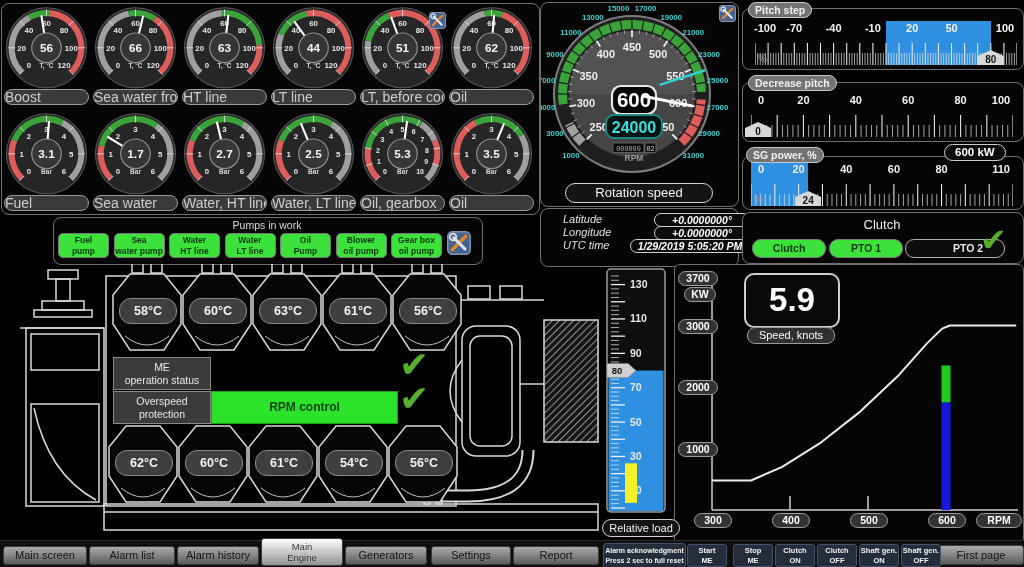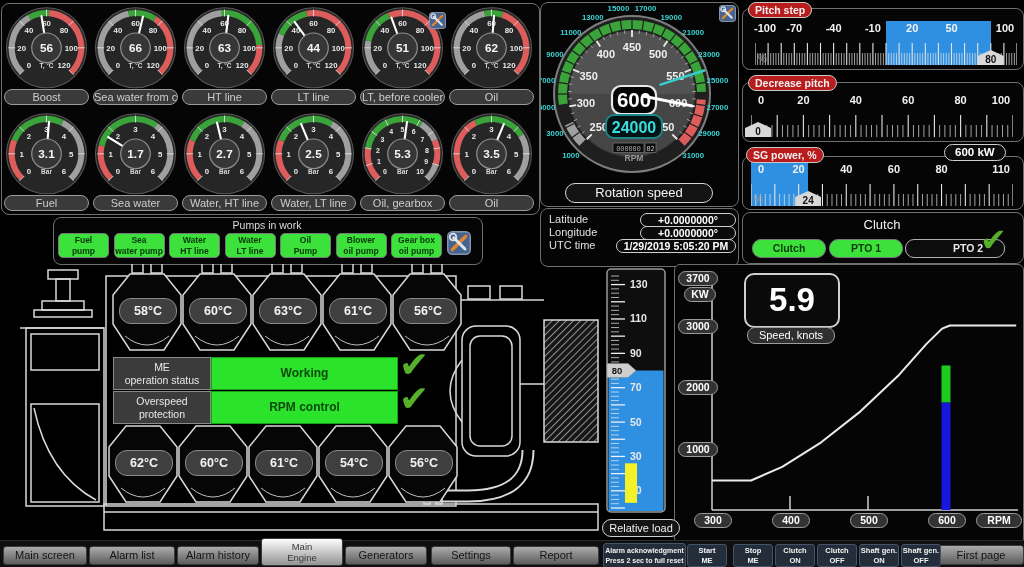--- a/index.html
+++ b/index.html
@@ -2,33 +2,33 @@
 <html><head>
 <meta charset="utf-8">
 <style>
   html,body{margin:0;padding:0;background:#000;}
   body{font-family:"Liberation Sans","DejaVu Sans",sans-serif;}
   #root{position:relative;width:1024px;height:567px;background:#000;overflow:hidden;}
   .groupbox{position:absolute;border:1px solid #6f6f6f;border-radius:8px;background:#050505;}
   .gauge-cell{position:absolute;width:87px;height:101px;}
   .gauge-cell svg{display:block;}
   .gauge-pill{position:absolute;left:1px;right:1px;bottom:0;height:14px;border:1px solid #9a9a9a;border-radius:8px;
-    background:#3a3a3a;color:#cdcdcd;font-size:11px;line-height:14px;text-align:center;white-space:nowrap;overflow:hidden;}
-  .panel-title{position:absolute;border:1px solid #c8c8c8;border-radius:8px;background:#b91c1c;color:#f0f0f0;
+    background:#3a3a3a;color:#cdcdcd;font-size:14px;line-height:14px;white-space:nowrap;overflow:hidden;}
+  .panel-title{position:absolute;border:1px solid #c8c8c8;border-radius:8px;background:#737373;color:#f0f0f0;
     font-size:10.5px;font-weight:bold;text-align:center;z-index:6;padding:0 6px;height:14px;line-height:14px;}
   .kw-badge{position:absolute;border:1.5px solid #d0d0d0;border-radius:9px;background:#0b0b0b;color:#fff;
     font-size:11.5px;font-weight:bold;text-align:center;height:15px;line-height:15px;z-index:6;padding:0 10px;}
   .ruler{position:absolute;overflow:visible;}
   .ruler-fill{position:absolute;top:0;background:#2f8fe0;z-index:0;}
   .ruler-lab{position:absolute;top:1px;width:28px;text-align:center;color:#f2f2f2;font-size:11px;font-weight:bold;z-index:2;}
   .ruler-ptr{position:absolute;bottom:0;width:26px;height:15px;background:#d8d8d8;z-index:4;color:#111;
     font-size:10px;font-weight:bold;text-align:center;line-height:19px;
     clip-path:polygon(0 40%,50% 0,100% 40%,100% 100%,0 100%);}
   .ruler-unit{position:absolute;left:3px;bottom:1px;color:#9a9a9a;font-size:10px;z-index:3;}
-  .nav-row{position:absolute;left:2px;width:100%;height:13px;}
+  .nav-row{position:absolute;left:16px;width:100%;height:13px;font-style:italic;}
   .nav-lab{position:absolute;left:6px;top:0;color:#e0e0e0;font-size:11px;}
   .nav-pill{position:absolute;right:4px;top:0;height:12px;border:1px solid #cfcfcf;border-radius:7px;background:#0b0b0b;
     color:#fff;font-size:10.5px;font-weight:bold;text-align:center;line-height:12px;}
   #rotation-pill{position:absolute;left:565px;top:183px;width:146px;height:18px;border:1.5px solid #d5d5d5;border-radius:10px;
     background:#141414;color:#f5f5f5;font-size:13px;text-align:center;line-height:18px;z-index:5;}
   .temp-pill{position:absolute;width:56px;height:24px;border-radius:12px;background:#3f3f3f;border:1.5px solid #8a8a8a;
     color:#f2f2f2;font-weight:bold;font-size:12.5px;text-align:center;line-height:24px;z-index:4;}
   .status-label{position:absolute;width:96px;height:31px;background:#3b3b3b;border:1px solid #8a8a8a;color:#e8e8e8;
     font-size:10.5px;text-align:center;display:flex;flex-direction:column;justify-content:center;line-height:1.2;z-index:4;}
   .status-green{position:absolute;width:185px;height:31px;background:#2ce32c;border:1px solid #17a017;color:#0b4a0b;
@@ -413,21 +413,20 @@
         <path d="M331,224 Q353,242 375,224" stroke="#bdbdbd" stroke-width="1" fill="none"></path>
         <polygon points="406,162 440,162 457,183 457,212 440,238 406,238 389,212 389,183" stroke="#d9d9d9" stroke-width="1.5" fill="#060606"></polygon>
         <path d="M401,224 Q423,242 445,224" stroke="#bdbdbd" stroke-width="1" fill="none"></path>
       </g>
   </svg>
 
   <div class="status-label" style="left:113px;top:357px;">
     <div>ME</div>
     <div>operation status</div>
   </div>
-  <div class="status-green" style="left:211px;top:357px;">Working</div>
   <span class="big-check" style="left:399px;top:347px;">✔</span>
   <div class="status-label" style="left:113px;top:391px;">
     <div>Overspeed</div>
     <div>protection</div>
   </div>
   <div class="status-green" style="left:211px;top:391px;">RPM control</div>
   <span class="big-check" style="left:399px;top:381px;">✔</span>
 
   <span class="big-check" style="left:980px;top:224px;font-size:32px;">✔</span>
 

